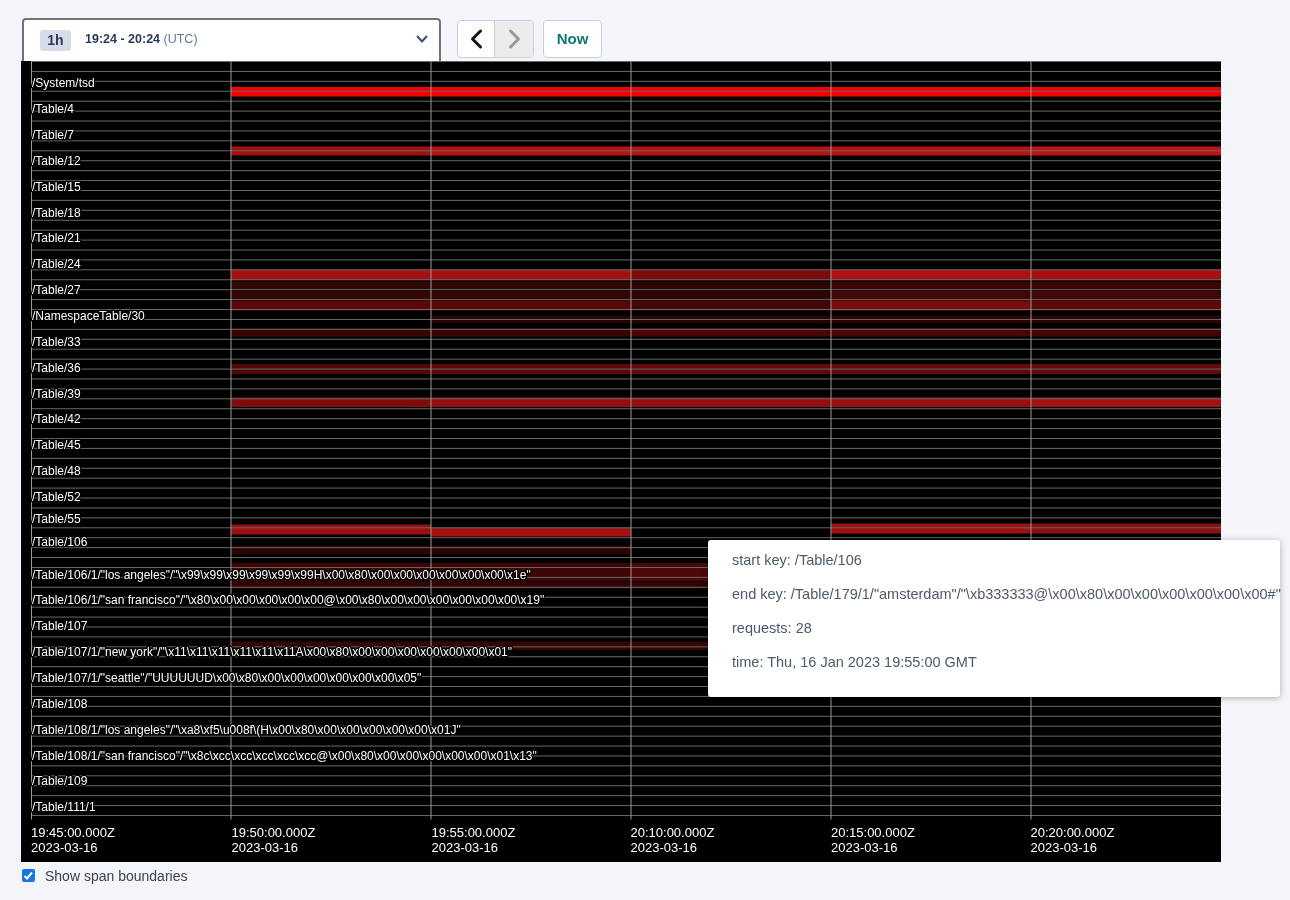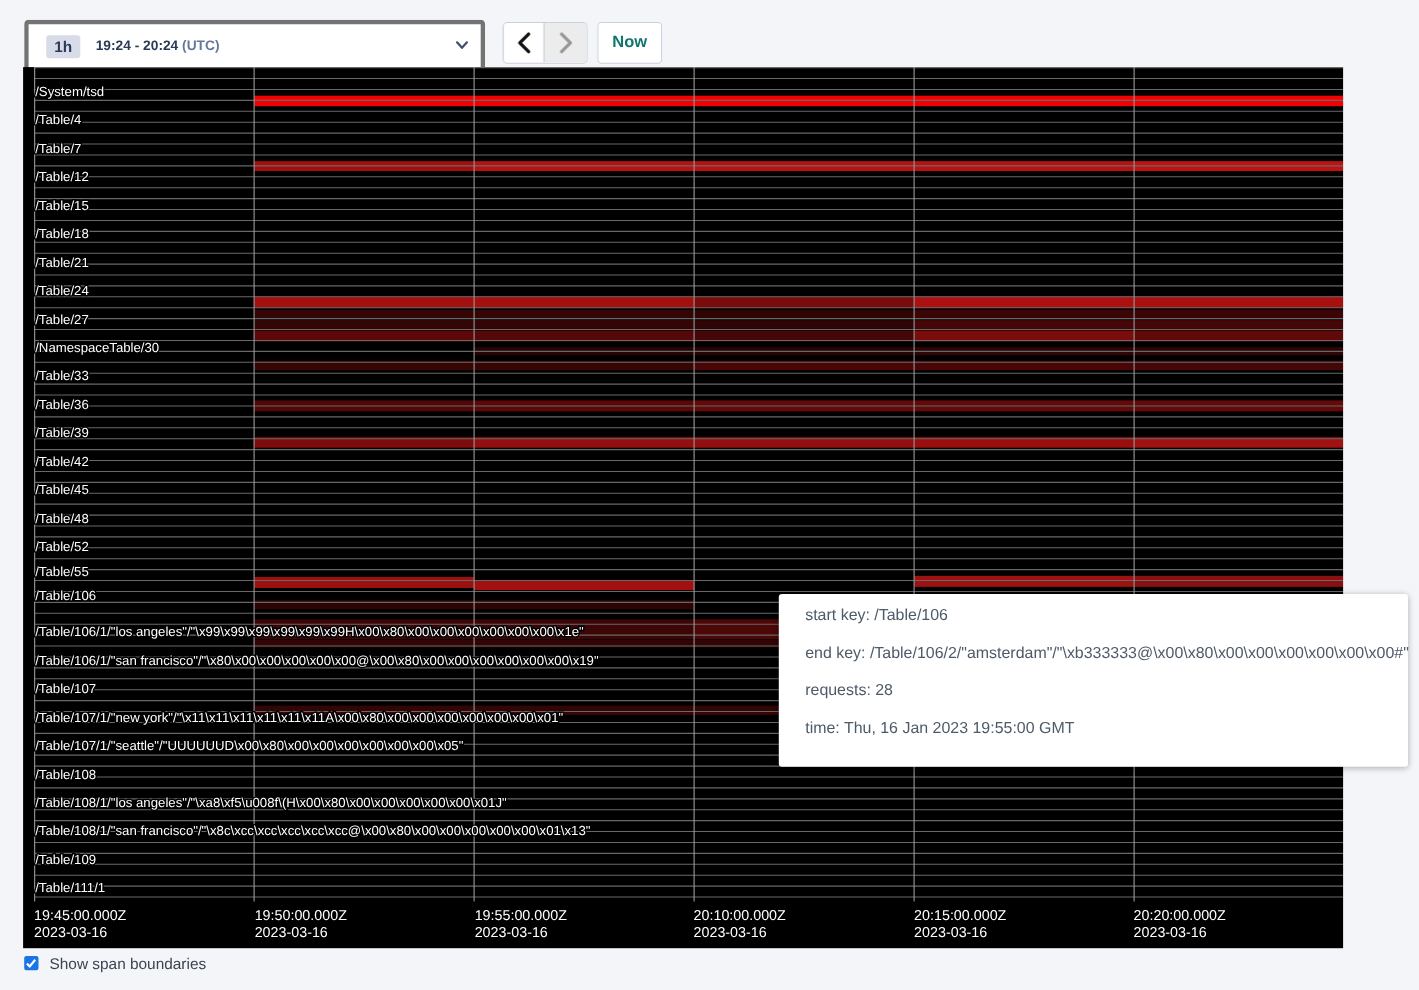--- a/index.html
+++ b/index.html
@@ -1,18 +1,18 @@
 <!DOCTYPE html>
 <html><head><meta charset="utf-8"><style>
 html,body{margin:0;padding:0;background:#f3f5f9;width:1290px;height:900px;font-family:"Liberation Sans",sans-serif;overflow:hidden}
 .abs{position:absolute}
-#ddl{transform:translateZ(0);left:22px;top:18px;width:419px;height:56px;background:#fff;border:4px solid #737373;border-radius:4px;box-sizing:border-box}
+#ddl{transform:translateZ(0);left:22px;top:18px;width:419px;height:56px;background:#fff;border:2px solid #737373;border-radius:4px;box-sizing:border-box}
 #badge{position:absolute;left:16px;top:10px;width:31px;height:21px;background:#d8dce8;border-radius:3px;color:#2c3a57;font-weight:bold;font-size:14px;text-align:center;line-height:21px}
 #rng{position:absolute;left:61px;top:0;height:38px;line-height:38px;font-size:12.5px;color:#2c3a57;font-weight:bold}
-#rng span{color:#64789c;font-weight:bold}
+#rng span{color:#64789c;font-weight:normal}
 #chev{position:absolute;right:10px;top:12px}
 #nav{transform:translateZ(0);left:457px;top:20px;width:77px;height:38px;border:1px solid #c8d0de;border-radius:4px;box-sizing:border-box;background:#fff;overflow:hidden}
 #nav .r{position:absolute;right:0;top:0;width:38px;height:36px;background:#ececec;border-left:1px solid #c8d0de}
 #now{transform:translateZ(0);left:543px;top:20px;width:59px;height:38px;border:1px solid #c8d0de;border-radius:4px;box-sizing:border-box;background:#fff;color:#0f766e;font-weight:bold;font-size:15px;text-align:center;line-height:36px}
 #chart{left:21px;top:61px;width:1200px;height:801px;background:#000}
 .rl{fill:#fff;font-size:12px;font-family:"Liberation Sans",sans-serif;paint-order:stroke;stroke:#000;stroke-width:2.5px}
 .ax{fill:#fff;font-size:13px;font-family:"Liberation Sans",sans-serif}
 #chart svg{transform:translateZ(0)}
 #tip{transform:translateZ(0);left:708px;top:540px;width:572px;height:157px;background:#fff;border-radius:3px;box-shadow:0 1px 6px rgba(0,0,0,.3);box-sizing:border-box;padding:3px 24px;font-size:14.5px;color:#4d5a68}
 #tip div{height:34px;line-height:34px;white-space:nowrap}
@@ -236,20 +236,20 @@
         <text x="609.5" y="790.5" class="ax">2023-03-16</text>
         <text x="810.0" y="775.5" class="ax">20:15:00.000Z</text>
         <text x="810.0" y="790.5" class="ax">2023-03-16</text>
         <text x="1009.5" y="775.5" class="ax">20:20:00.000Z</text>
         <text x="1009.5" y="790.5" class="ax">2023-03-16</text>
       </g>
 </svg>
   </div>
 <div class="abs" id="tip">
  <div>start key: /Table/106</div>
- <div>end key: /Table/106/2/"amsterdam"/"\xb333333@\x00\x80\x00\x00\x00\x00\x00\x00#"</div>
+ <div>end key: /Table/179/1/"amsterdam"/"\xb333333@\x00\x80\x00\x00\x00\x00\x00\x00#"</div>
  <div>requests: 28</div>
  <div>time: Thu, 16 Jan 2023 19:55:00 GMT</div>
 </div>
 <div class="abs" id="cbrow"><span id="cb">
       <svg width="11" height="10" viewBox="0 0 11 10">
         <path d="M1.5 5 L4 7.5 L9 1.5" fill="none" stroke="#fff" stroke-width="2"></path>
       </svg>
     </span><span id="cbl">Show span boundaries</span></div>
 </body></html>

